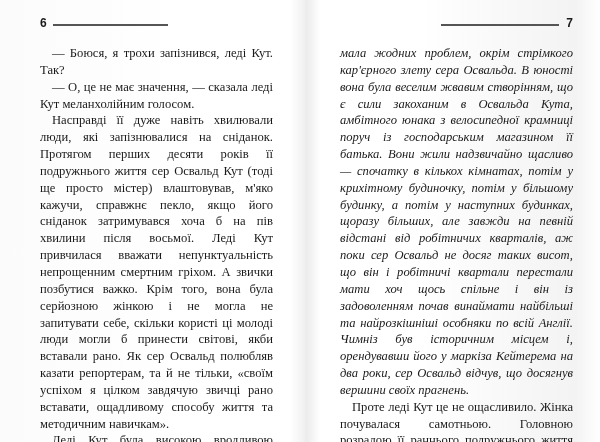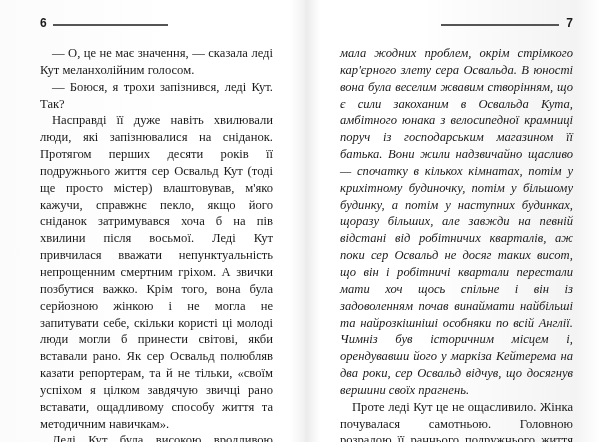--- a/index.html
+++ b/index.html
@@ -27,22 +27,22 @@
 
 <div class="spread">
   <div class="gutter"></div>
 
   <div class="page left">
     <div class="header">
       <span class="folio">6</span>
       <div class="rule"></div>
     </div>
     <div class="text">
+      <p>— Боюся, я трохи запізнився, леді Кут. Так?</p>
       <p>— О, це не має значення, — сказала леді Кут меланхолійним голосом.</p>
-      <p>— Боюся, я трохи запізнився, леді Кут. Так?</p>
       <p>Насправді її дуже навіть хвилювали люди, які запізнювалися на сніданок. Протягом перших десяти років її подружнього життя сер Освальд Кут (тоді ще просто містер) влаштовував, м'яко кажучи, справжнє пекло, якщо його сніданок затримувався хоча б на пів хвилини після восьмої. Леді Кут привчилася вважати непунктуальність непрощенним смертним гріхом. А звички позбутися важко. Крім того, вона була серйозною жінкою і не могла не запитувати себе, скільки користі ці молоді люди могли б принести світові, якби вставали рано. Як сер Освальд полюбляв казати репортерам, та й не тільки, «своїм успіхом я цілком завдячую звичці рано вставати, ощадливому способу життя та методичним навичкам».</p>
       <p>Леді Кут була високою вродливою жінкою із зовнішністю трагічної актриси: великі скорботні очі, низький голос. Художник, який шукав би модель для картини «Рахіль, що оплакує своїх дітей», із захопленням звернувся б до леді Кут. Вона також добре підійшла б для мелодрами на роль глибоко скривдженої дружини лиходія, що, похитуючись, понуро бреде у вихорі сніжинок.</p>
 
     </div>
   </div>
 
   <div class="page right">
     <div class="header">
       <div class="rule"></div>
       <span class="folio">7</span>

